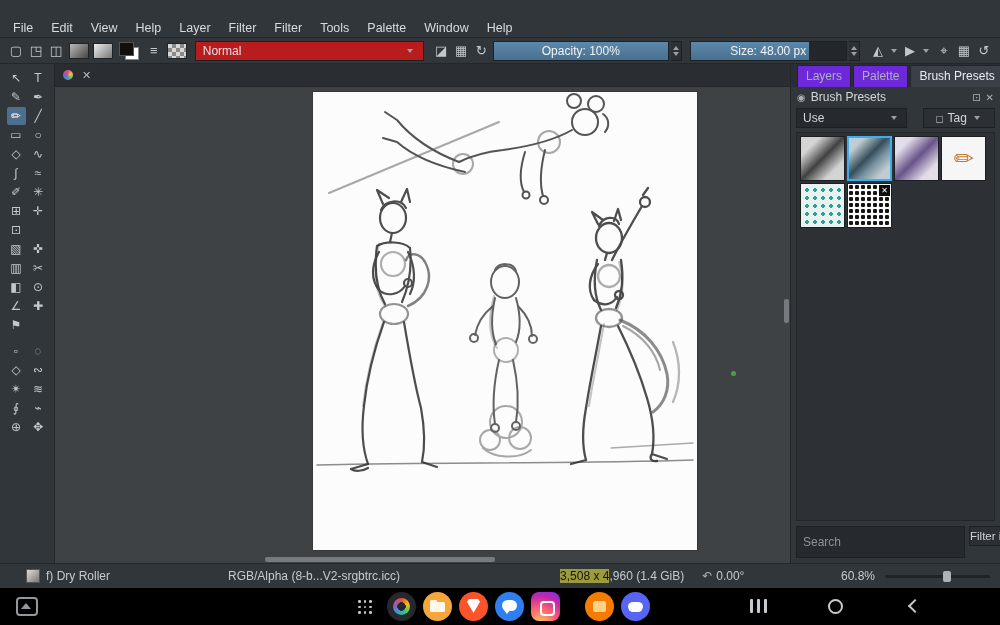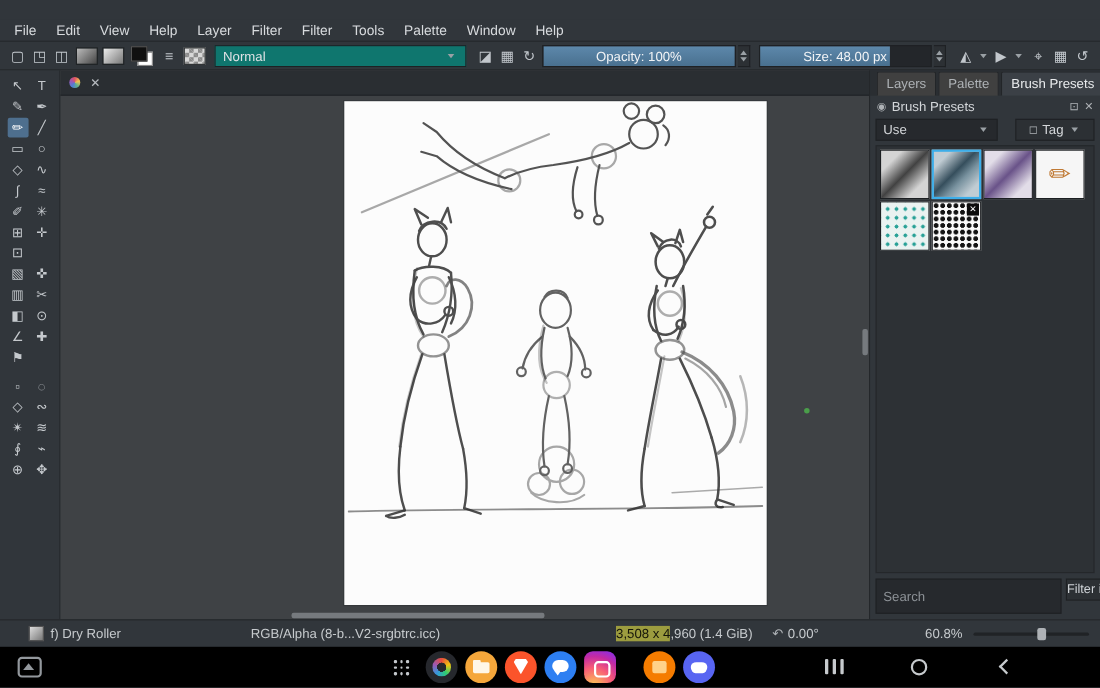--- a/index.html
+++ b/index.html
@@ -17,21 +17,21 @@
 .menu-item{padding:2px 9px;color:#d8dbde;cursor:default}
 
 #toolbar{position:absolute;top:38px;left:0;right:0;height:26px;background:#31363b;border-bottom:1px solid #24272a;display:flex;align-items:center;padding:0 6px;font-size:12px;gap:2px}
 .tbtn{min-width:20px;height:20px;display:flex;align-items:center;justify-content:center;color:#c2c7cc;font-size:13px}
 .grad1{width:20px;height:16px;background:linear-gradient(135deg,#bbb,#444);border:1px solid #202325;margin:0 1px}
 .grad2{width:20px;height:16px;background:linear-gradient(135deg,#eee,#777);border:1px solid #202325;margin:0 1px}
 .bwswatch{width:22px;height:18px;position:relative;margin:0 2px}
 .bwswatch::before{content:"";position:absolute;right:1px;bottom:0;width:12px;height:11px;background:#fff;border:1px solid #888}
 .bwswatch::after{content:"";position:absolute;left:1px;top:0;width:13px;height:12px;background:#101010;border:1px solid #555}
 .checker{width:20px;height:16px;border:1px solid #202325;margin:0 1px;background-color:#d8d8d8;background-image:linear-gradient(45deg,#8a8a8a 25%,transparent 25%,transparent 75%,#8a8a8a 75%),linear-gradient(45deg,#8a8a8a 25%,#d8d8d8 25%,#d8d8d8 75%,#8a8a8a 75%);background-size:8px 8px;background-position:0 0,4px 4px}
-.combo{width:230px;height:20px;background:#0f766e;border:1px solid #1e2124;display:flex;align-items:center;padding:0 7px;margin:10px 5px;color:#dfe2e5}
+.combo{width:230px;height:20px;background:#b91c1c;border:1px solid #1e2124;display:flex;align-items:center;padding:0 7px;margin:10px 5px;color:#dfe2e5}
 .combo .cval{flex:1}
 .caret-down{display:inline-block;width:0;height:0;border-left:3.5px solid transparent;border-right:3.5px solid transparent;border-top:4.5px solid #9aa0a5;margin:0 3px;align-self:center}
 .slider{position:relative;height:20px;background:#23262a;border:1px solid #1e2124;overflow:hidden}
 .slider .fill{position:absolute;left:0;top:0;bottom:0;background:linear-gradient(#5d88ab,#49708f)}
 .slider .lbl{position:relative;text-align:center;line-height:18px;color:#f2f4f6;font-size:12px;white-space:nowrap}
 #opacity-slider{width:176px;margin-left:0}
 #size-slider{width:158px;margin-left:6px}
 .spin{width:11px;height:20px;display:flex;flex-direction:column;align-items:center;justify-content:center;gap:2px;background:#2c3034;border:1px solid #1e2124;border-left:none}
 .tri-up{width:0;height:0;border-left:3px solid transparent;border-right:3px solid transparent;border-bottom:4px solid #9aa0a5}
 .tri-dn{width:0;height:0;border-left:3px solid transparent;border-right:3px solid transparent;border-top:4px solid #9aa0a5}
@@ -48,21 +48,21 @@
 #doc-title{flex:1;text-align:center;font-size:12px;color:#b6babf}
 #doc-close{color:#b6babf;font-size:11px;padding:0 3px}
 #viewport{position:absolute;top:23px;left:0;right:0;bottom:0;overflow:hidden}
 #canvas{position:absolute;left:258px;top:5px;width:384px;height:458px;background:#fcfcfc;box-shadow:0 0 0 1px #35383b}
 .vthumb{position:absolute;right:1px;top:212px;width:5px;height:24px;background:#767a7e;border-radius:2px}
 .hthumb{position:absolute;bottom:1px;left:210px;width:230px;height:5px;background:#767a7e;border-radius:2px}
 .green-dot{position:absolute;left:676px;top:284px;width:5px;height:5px;border-radius:50%;background:#4a9e4a}
 
 #docker{position:absolute;right:0;top:64px;width:210px;bottom:62px;background:#31363b;border-left:1px solid #24272a;display:flex;flex-direction:column}
 #docker-tabs{display:flex;align-items:flex-end;height:23px;padding-left:6px;gap:2px;background:#2a2e32}
-.dtab{padding:3px 8px 4px;font-size:12px;color:#aeb2b6;background:#404040;border:1px solid #222528;border-bottom:none;border-radius:2px 2px 0 0;white-space:nowrap}
+.dtab{padding:3px 8px 4px;font-size:12px;color:#aeb2b6;background:#6d28d9;border:1px solid #222528;border-bottom:none;border-radius:2px 2px 0 0;white-space:nowrap}
 .dtab.active{background:#3b4046;color:#e9ebed}
 #docker-header{display:flex;align-items:center;gap:5px;padding:3px 6px 2px;font-size:12px}
 #docker-header .dtitle{flex:1}
 .hicon{font-size:10px;color:#aeb2b6}
 #docker-controls{display:flex;gap:16px;padding:2px 5px}
 .use-combo{flex:1;height:20px;background:#26292d;border:1px solid #1e2124;display:flex;align-items:center;padding:0 6px;font-size:12px}
 .use-combo span{flex:1}
 .tag-btn{width:72px;height:20px;background:#2c3034;border:1px solid #1e2124;display:flex;align-items:center;justify-content:center;gap:4px;font-size:12px}
 #preset-area{flex:1;margin:2px 5px;background:#2d3135;border:1px solid #24272a;padding:3px}
 #preset-grid{display:grid;grid-template-columns:repeat(4,45px);gap:2px}

